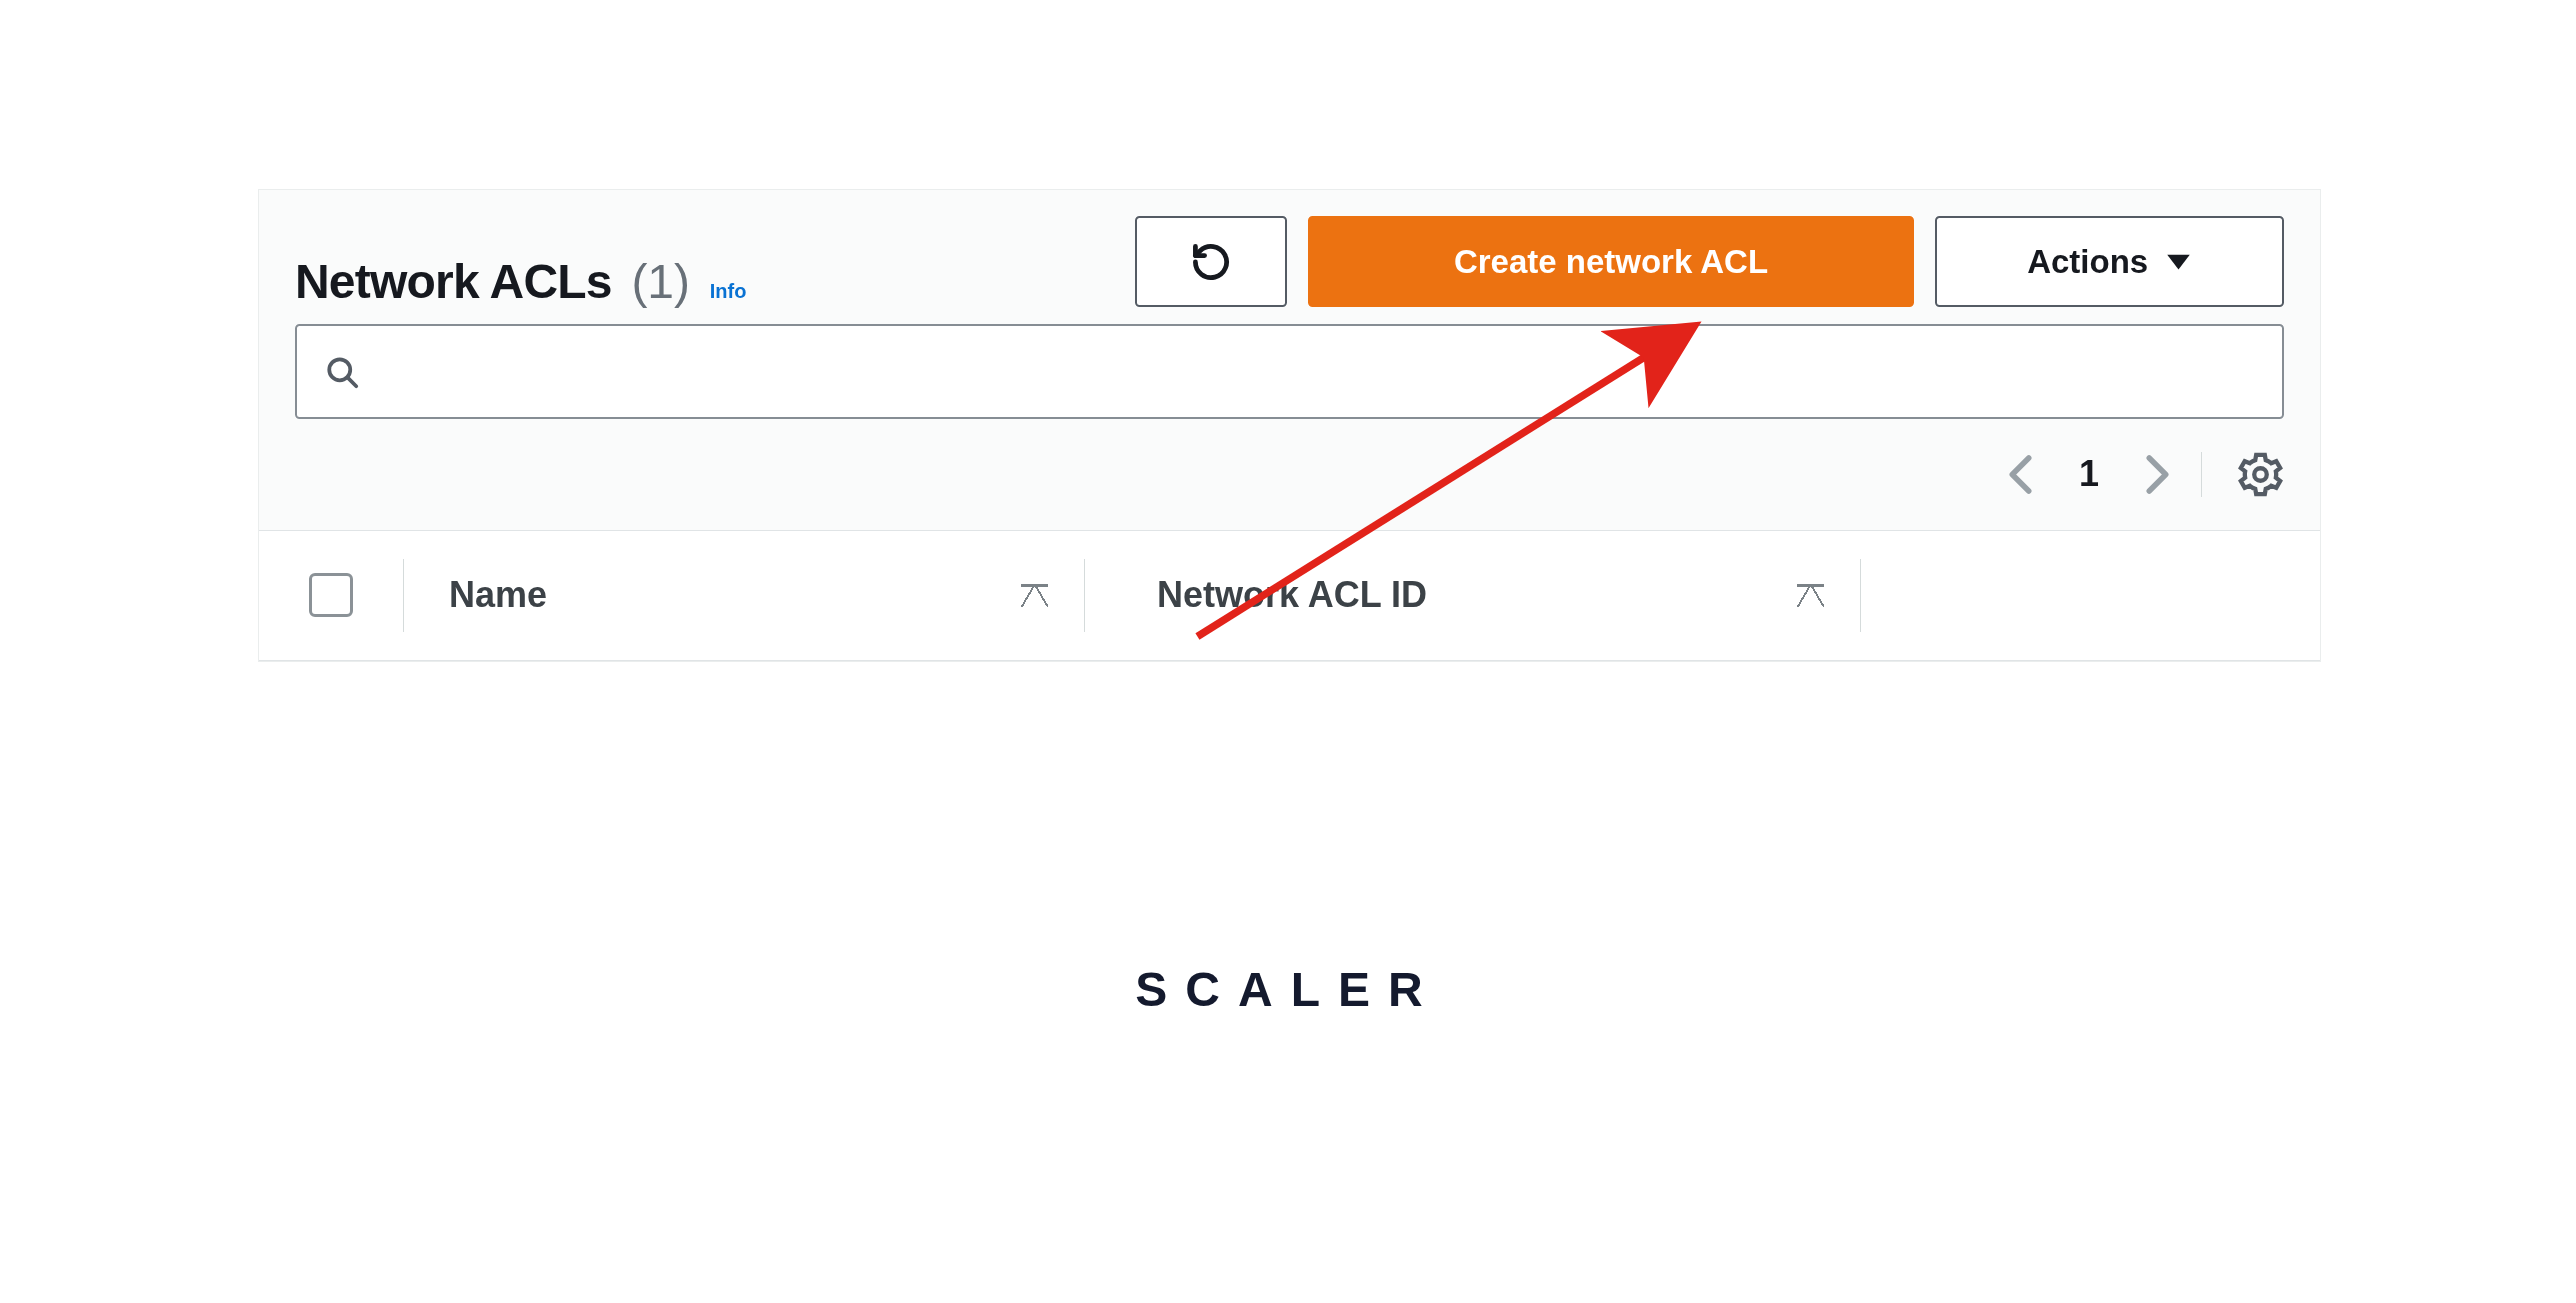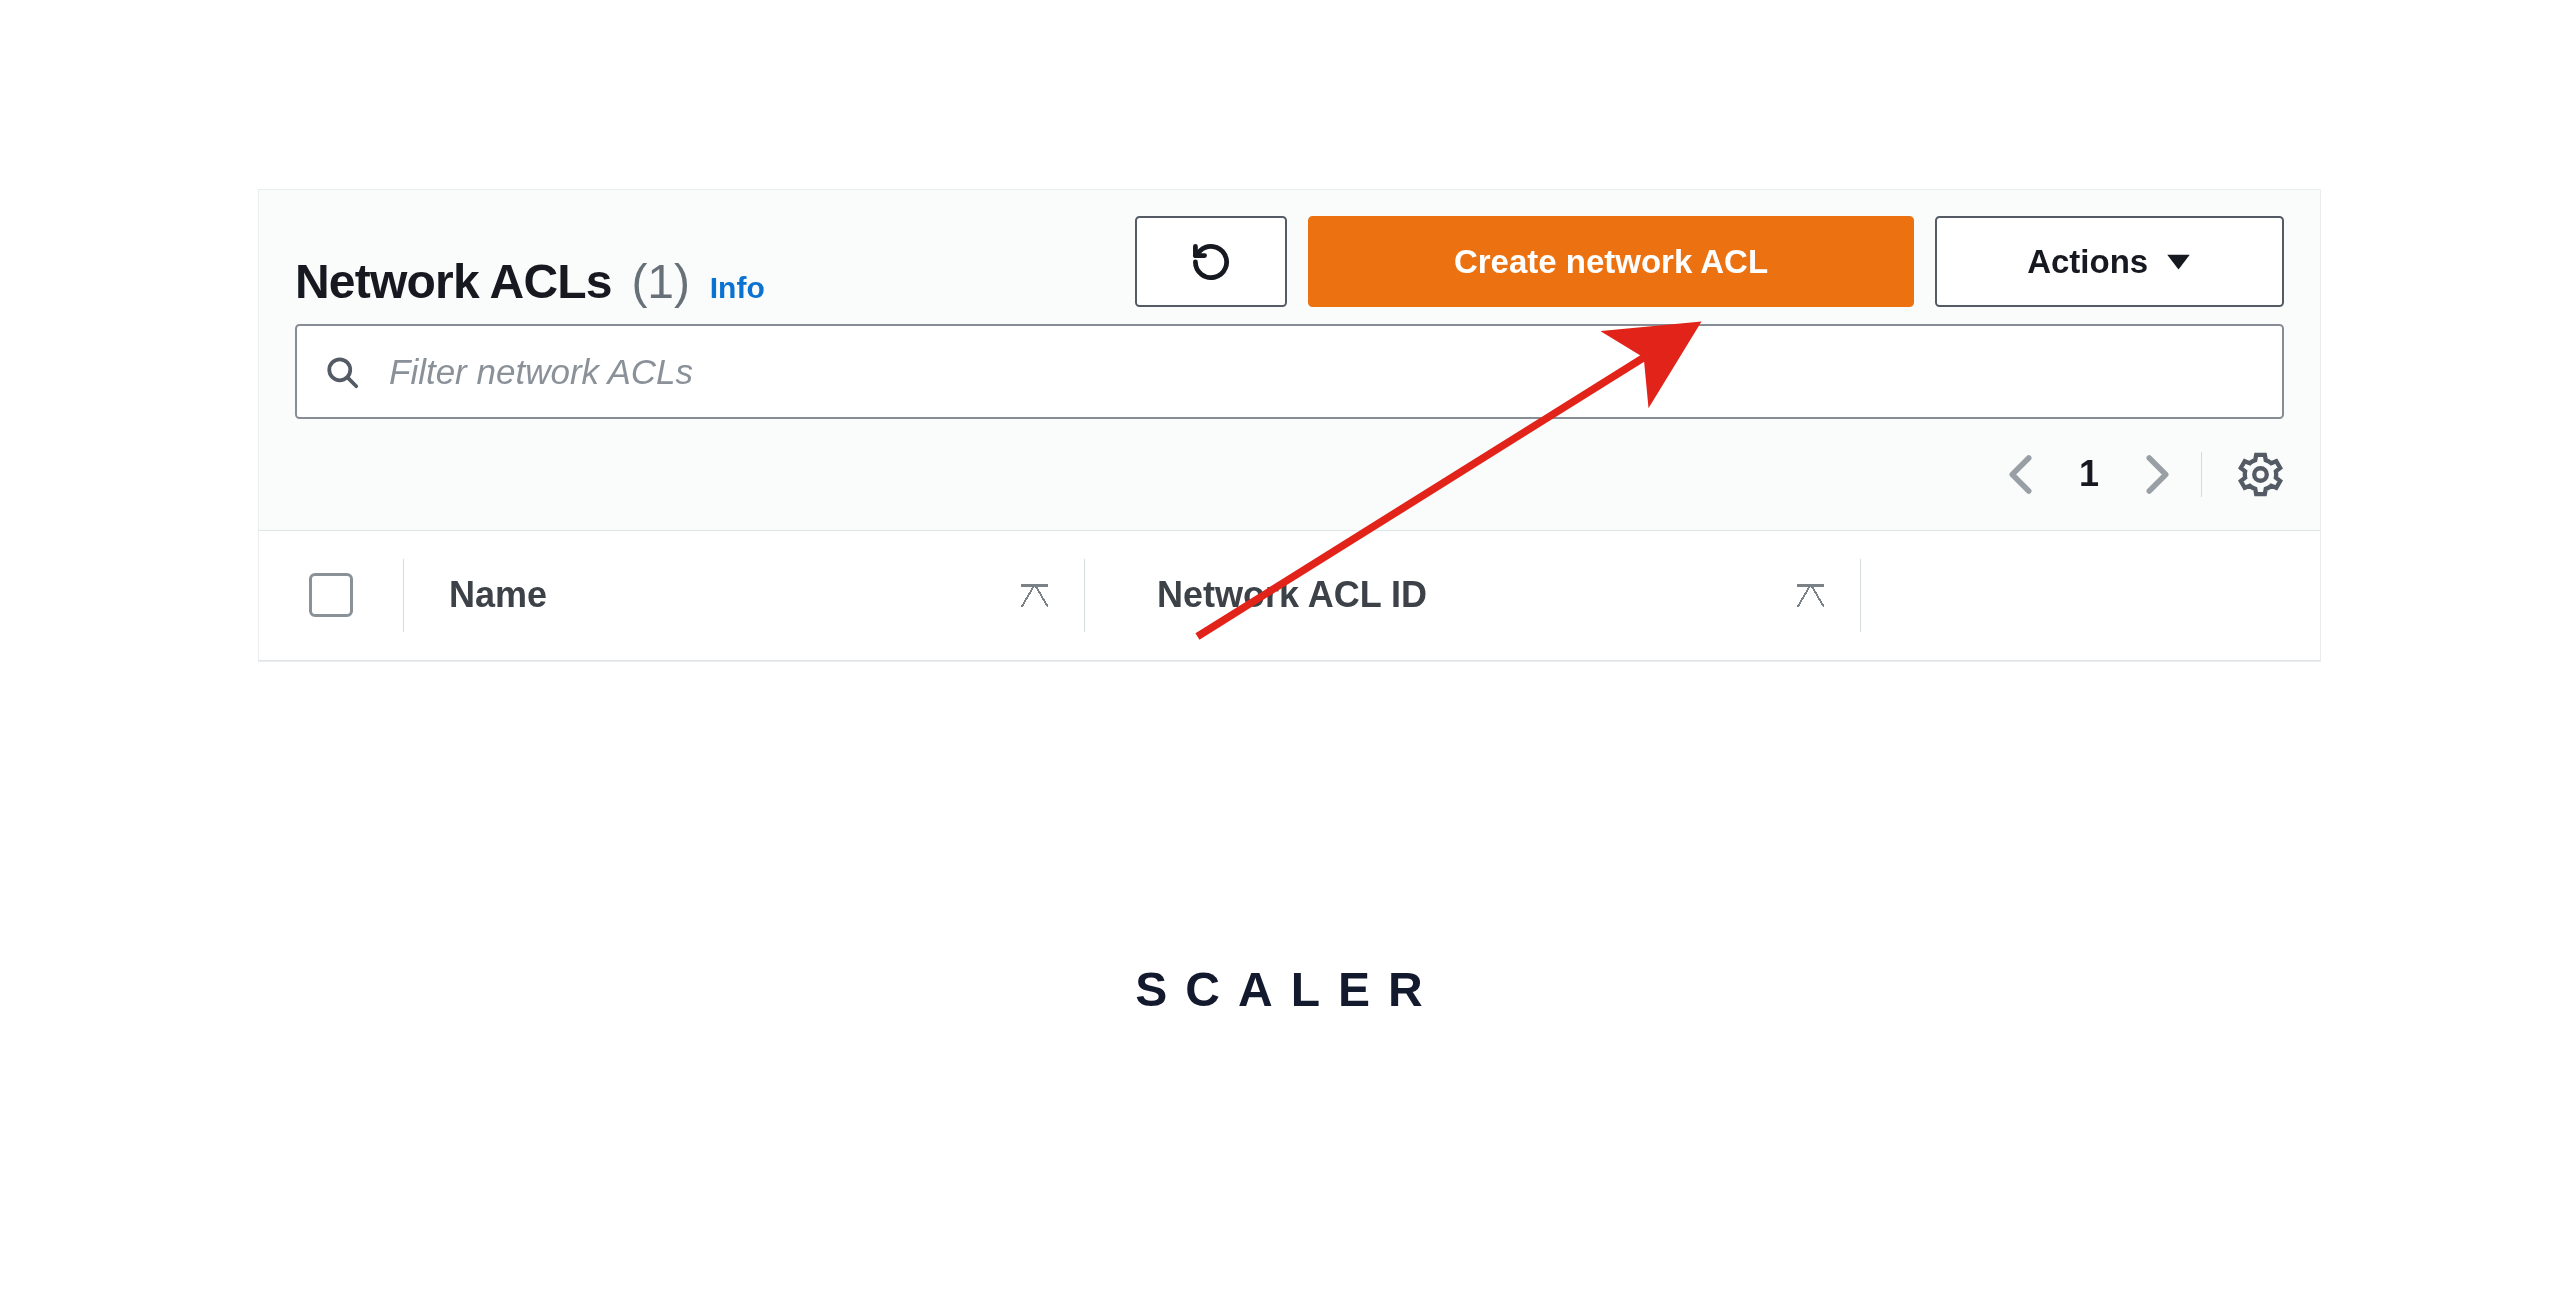--- a/index.html
+++ b/index.html
@@ -52,21 +52,21 @@
     font-size:48px;
     font-weight:800;
     letter-spacing:-0.8px;
   }
   .count{
     font-size:48px;
     font-weight:500;
     color:var(--muted);
   }
   .info-link{
-    font-size:30px;
+    font-size:20px;
     font-weight:700;
     color:var(--link);
     cursor:pointer;
   }
   .spacer{flex:1;}
   .btn{
     height:91px;
     border:2.3px solid #545b64;
     background:#fff;
     border-radius:4.5px;
@@ -247,21 +247,20 @@
       </svg>
     </div>
   </div>
 
   <div class="filter-wrap">
     <div class="filter-input">
       <svg width="36" height="36" viewBox="0 0 24 24" fill="none" stroke="#545b64" stroke-width="2.5" stroke-linecap="round">
         <circle cx="10.5" cy="10.5" r="7"></circle>
         <line x1="21.5" y1="21.5" x2="15.8" y2="15.8"></line>
       </svg>
-      <input class="filter-text" type="text" placeholder="Filter network ACLs" style="">
     </div>
   </div>
 
   <div class="pager-row">
     <div class="pager">
       <span class="nav-arrow">
         <svg width="33" height="45" viewBox="0 0 24 32" fill="none" stroke="#98a0a6" stroke-width="4" stroke-linecap="round" stroke-linejoin="round">
             <polyline points="18 4 6 16 18 28"></polyline>
           </svg>
       </span>

